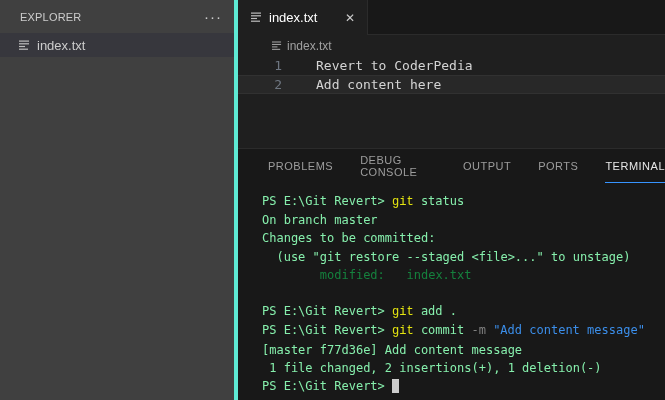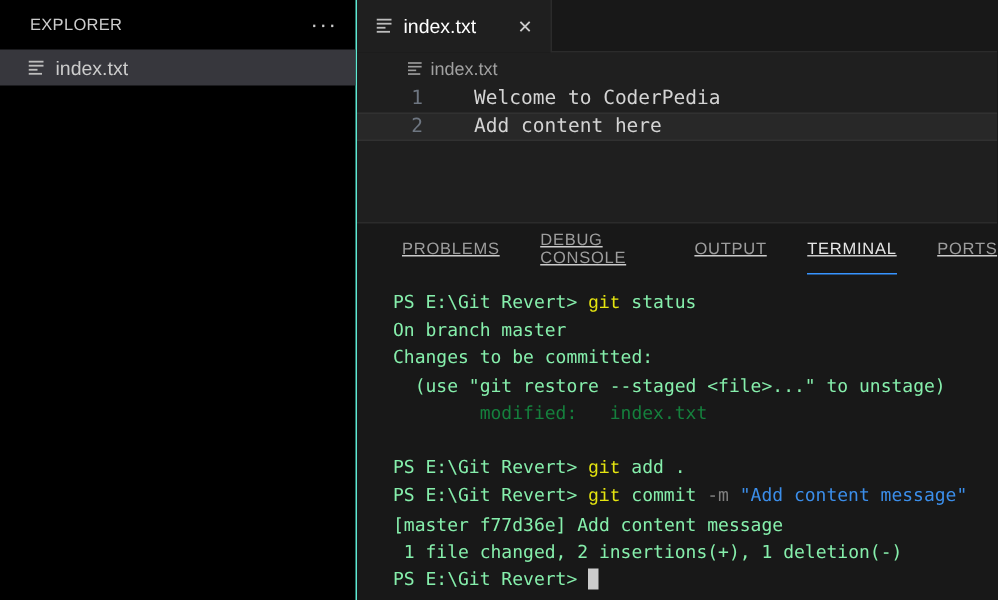--- a/index.html
+++ b/index.html
@@ -1,19 +1,19 @@
 <!DOCTYPE html>
 <html><head>
 <meta charset="utf-8">
 <style>
   html,body{margin:0;padding:0;background:#181818;}
   .window{position:relative;width:665px;height:400px;overflow:hidden;background:#181818;
     font-family:"Liberation Sans",sans-serif;color:#cccccc;display:flex;}
   
-  .sidebar{width:238px;min-width:238px;height:100%;background:#000000;border-right:1px solid #5eead4;box-sizing:border-box;}
+  .sidebar{width:238px;min-width:238px;height:100%;background:#404040;border-right:4px solid #5eead4;box-sizing:border-box;}
   .sb-header{height:33px;display:flex;align-items:center;justify-content:space-between;padding:0 12px 0 20px;}
   .sb-title{font-size:11px;color:#cccccc;letter-spacing:0.2px;}
   .sb-more{font-size:15px;color:#cccccc;letter-spacing:1px;cursor:pointer;line-height:10px;}
   .sb-section{height:23px;display:flex;align-items:center;gap:4px;padding-left:6px;cursor:pointer;}
   .sb-section-label{font-size:11px;font-weight:bold;color:#cccccc;letter-spacing:0.2px;}
   .sb-file{height:24px;display:flex;align-items:center;gap:7px;padding-left:19px;cursor:pointer;}
   .sb-file.selected{background:#37373d;}
   .sb-file-label{font-size:13px;color:#cccccc;}
   .icon-svg{display:block;}
   
@@ -27,21 +27,21 @@
   .tab-close{font-size:12px;color:#cccccc;cursor:pointer;padding:0 2px;}
   .breadcrumb{height:21px;display:flex;align-items:center;gap:5px;padding-left:34px;flex:none;cursor:pointer;}
   .bc-label{font-size:12px;color:#a0a0a0;}
   .code{flex:1;font-family:"DejaVu Sans Mono","Liberation Mono",monospace;font-size:13px;}
   .code-line{height:19px;display:flex;align-items:center;box-sizing:border-box;white-space:pre;}
   .code-line.current{background:#282828;border-top:1px solid #313131;border-bottom:1px solid #313131;}
   .ln{width:44px;text-align:right;color:#6e7681;flex:none;}
   .ct{margin-left:34px;color:#d4d4d4;}
   
   .panel{flex:1;background:#181818;border-top:1px solid #2b2b2b;display:flex;flex-direction:column;min-height:0;}
-  .panel-tabs{height:34px;display:flex;align-items:stretch;gap:27px;padding-left:30px;flex:none;text-decoration:underline;}
+  .panel-tabs{height:34px;display:flex;align-items:stretch;gap:27px;padding-left:30px;flex:none;}
   .ptab{display:flex;align-items:center;font-size:11px;letter-spacing:0.5px;color:#9d9d9d;
     border-bottom:1px solid transparent;box-sizing:border-box;cursor:pointer;}
   .ptab.active{color:#e7e7e7;border-bottom-color:#3794ff;}
   .term{flex:1;padding:9px 0 0 24px;font-family:"DejaVu Sans Mono","Liberation Mono",monospace;
     font-size:12px;line-height:18.2px;white-space:pre;overflow:hidden;}
   .c-fg{color:#86efac;} .c-y{color:#e5e510;font-family:Liberation Mono, monospace;} .c-g{color:#15803d;} .c-b{color:#3b8eea;} .c-gy{color:#808080;}
   .cursor{display:inline-block;width:7px;height:14px;background:#cccccc;vertical-align:text-bottom;}
 </style>
 </head>
 <body>
@@ -96,34 +96,34 @@
                 <rect x="0" y="5.9" width="6" height="1.2"></rect>
                 <rect x="0" y="8.6" width="9" height="1.2"></rect>
               </g>
             </svg>
         </span>
         <span class="bc-label">index.txt</span>
       </div>
       <div class="code">
         <div class="code-line">
           <span class="ln">1</span>
-          <span class="ct">Welcome to CoderPedia</span>
+          <span class="ct">Revert to CoderPedia</span>
         </div>
         <div class="code-line current">
           <span class="ln">2</span>
           <span class="ct">Add content here</span>
         </div>
       </div>
     </div>
 
     <div class="panel">
       <div class="panel-tabs">
         <span class="ptab">PROBLEMS</span>
         <span class="ptab">DEBUG CONSOLE</span>
         <span class="ptab">OUTPUT</span>
+        <span class="ptab">PORTS</span>
         <span class="ptab active">TERMINAL</span>
-        <span class="ptab">PORTS</span>
       </div>
       <div class="term" id="term"><div><span class="c-fg">PS E:\Git Revert&gt; </span><span class="c-y">git</span><span class="c-fg"> status</span></div><div><span class="c-fg">On branch master</span></div><div><span class="c-fg">Changes to be committed:</span></div><div><span class="c-fg">  (use "git restore --staged &lt;file&gt;..." to unstage)</span></div><div><span class="c-g">        modified:   index.txt</span></div><div>&nbsp;</div><div><span class="c-fg">PS E:\Git Revert&gt; </span><span class="c-y">git</span><span class="c-fg"> add .</span></div><div><span class="c-fg">PS E:\Git Revert&gt; </span><span class="c-y">git</span><span class="c-fg"> commit </span><span class="c-gy">-m</span><span class="c-fg"> </span><span class="c-b">"Add content message"</span></div><div><span class="c-fg">[master f77d36e] Add content message</span></div><div><span class="c-fg"> 1 file changed, 2 insertions(+), 1 deletion(-)</span></div><div><span class="c-fg">PS E:\Git Revert&gt; </span><span class="cursor"></span></div></div>
     </div>
 
   </div>
 </div>
 
 </body></html>

